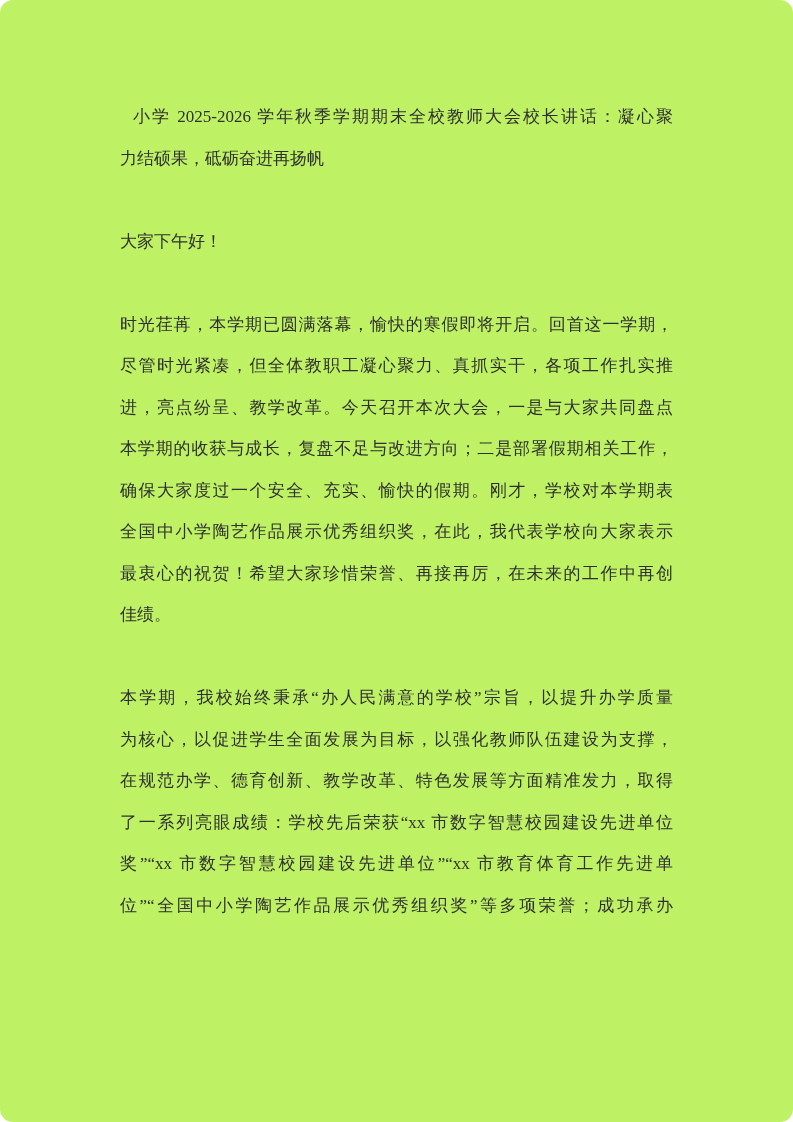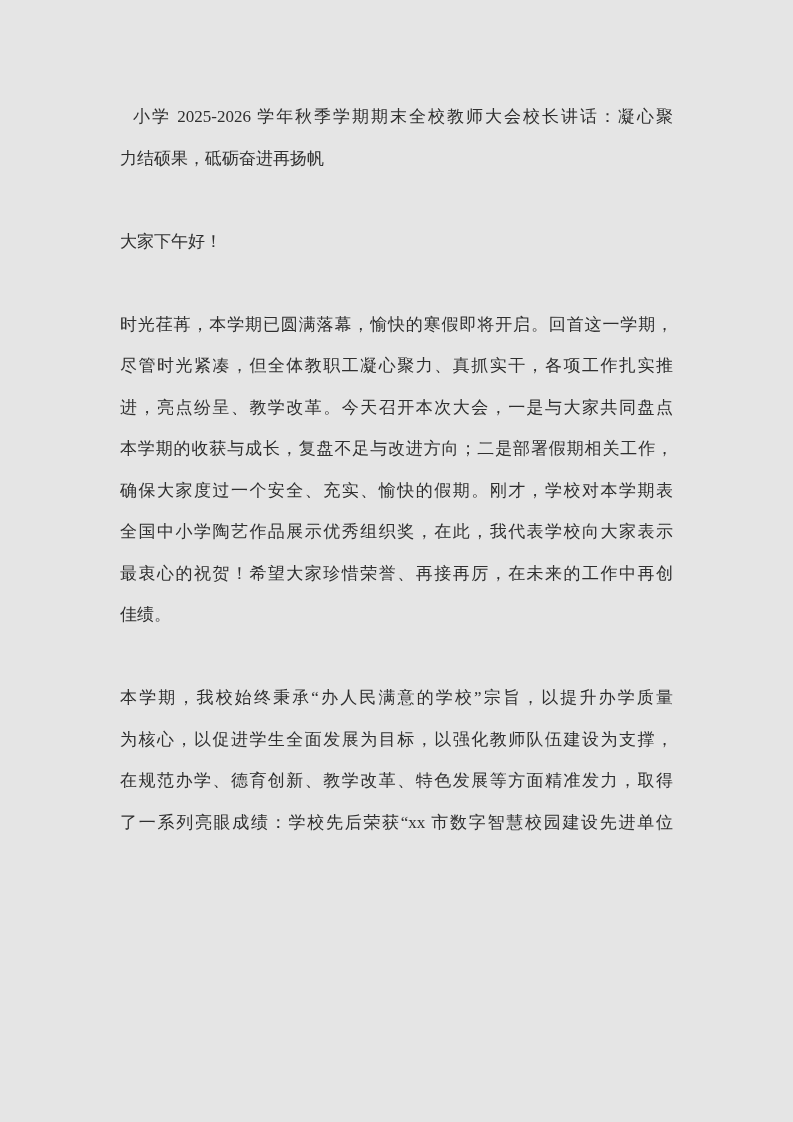--- a/index.html
+++ b/index.html
@@ -42,21 +42,21 @@
     text-align: justify;
     text-align-last: justify;
   }
   .line.indent {
     text-indent: 13px;
   }
 </style>
 </head>
 <body>
 
-<div class="page" style="background: #e5e5e5;">
+<div class="page" style="background: #bef264; border-radius: 13px;">
   <div class="content" style="color: rgb(47, 47, 47);">
       <div class="para">
         <div class="line fill indent">小学 2025-2026 学年秋季学期期末全校教师大会校长讲话：凝心聚</div>
         <div class="line">力结硕果，砥砺奋进再扬帆</div>
       </div>
       <div class="para">
         <div class="line">大家下午好！</div>
       </div>
       <div class="para">
         <div class="line fill">时光荏苒，本学期已圆满落幕，愉快的寒假即将开启。回首这一学期，</div>
@@ -66,15 +66,17 @@
         <div class="line fill">确保大家度过一个安全、充实、愉快的假期。刚才，学校对本学期表</div>
         <div class="line fill">全国中小学陶艺作品展示优秀组织奖，在此，我代表学校向大家表示</div>
         <div class="line fill">最衷心的祝贺！希望大家珍惜荣誉、再接再厉，在未来的工作中再创</div>
         <div class="line">佳绩。</div>
       </div>
       <div class="para">
         <div class="line fill">本学期，我校始终秉承“办人民满意的学校”宗旨，以提升办学质量</div>
         <div class="line fill">为核心，以促进学生全面发展为目标，以强化教师队伍建设为支撑，</div>
         <div class="line fill">在规范办学、德育创新、教学改革、特色发展等方面精准发力，取得</div>
         <div class="line fill">了一系列亮眼成绩：学校先后荣获“xx 市数字智慧校园建设先进单位</div>
+        <div class="line fill">奖”“xx 市数字智慧校园建设先进单位”“xx 市教育体育工作先进单</div>
+        <div class="line fill">位”“全国中小学陶艺作品展示优秀组织奖”等多项荣誉；成功承办</div>
       </div>
     </div>
 </div>
 
 </body></html>

